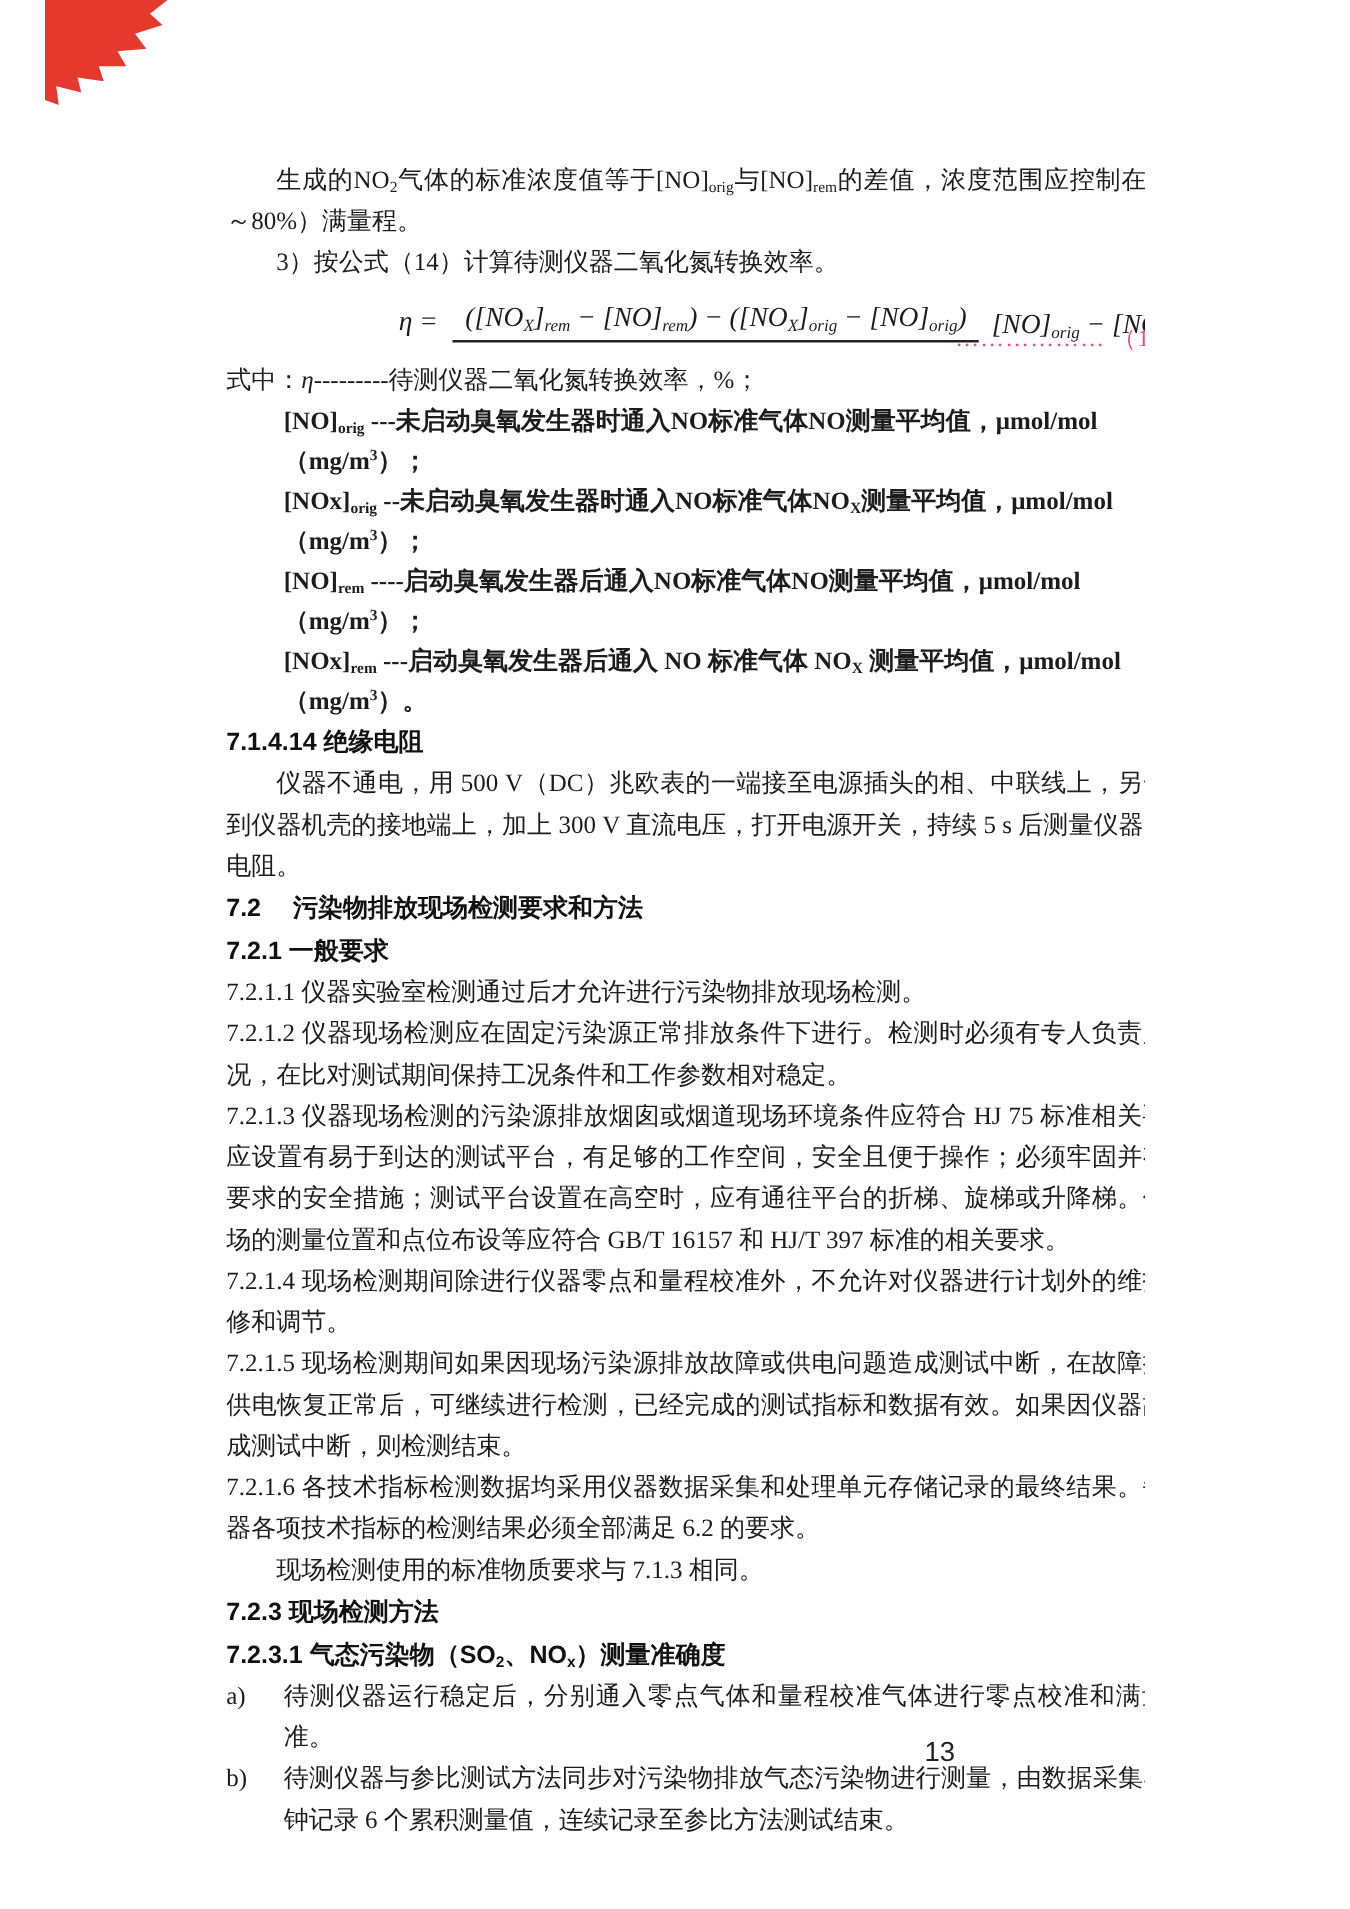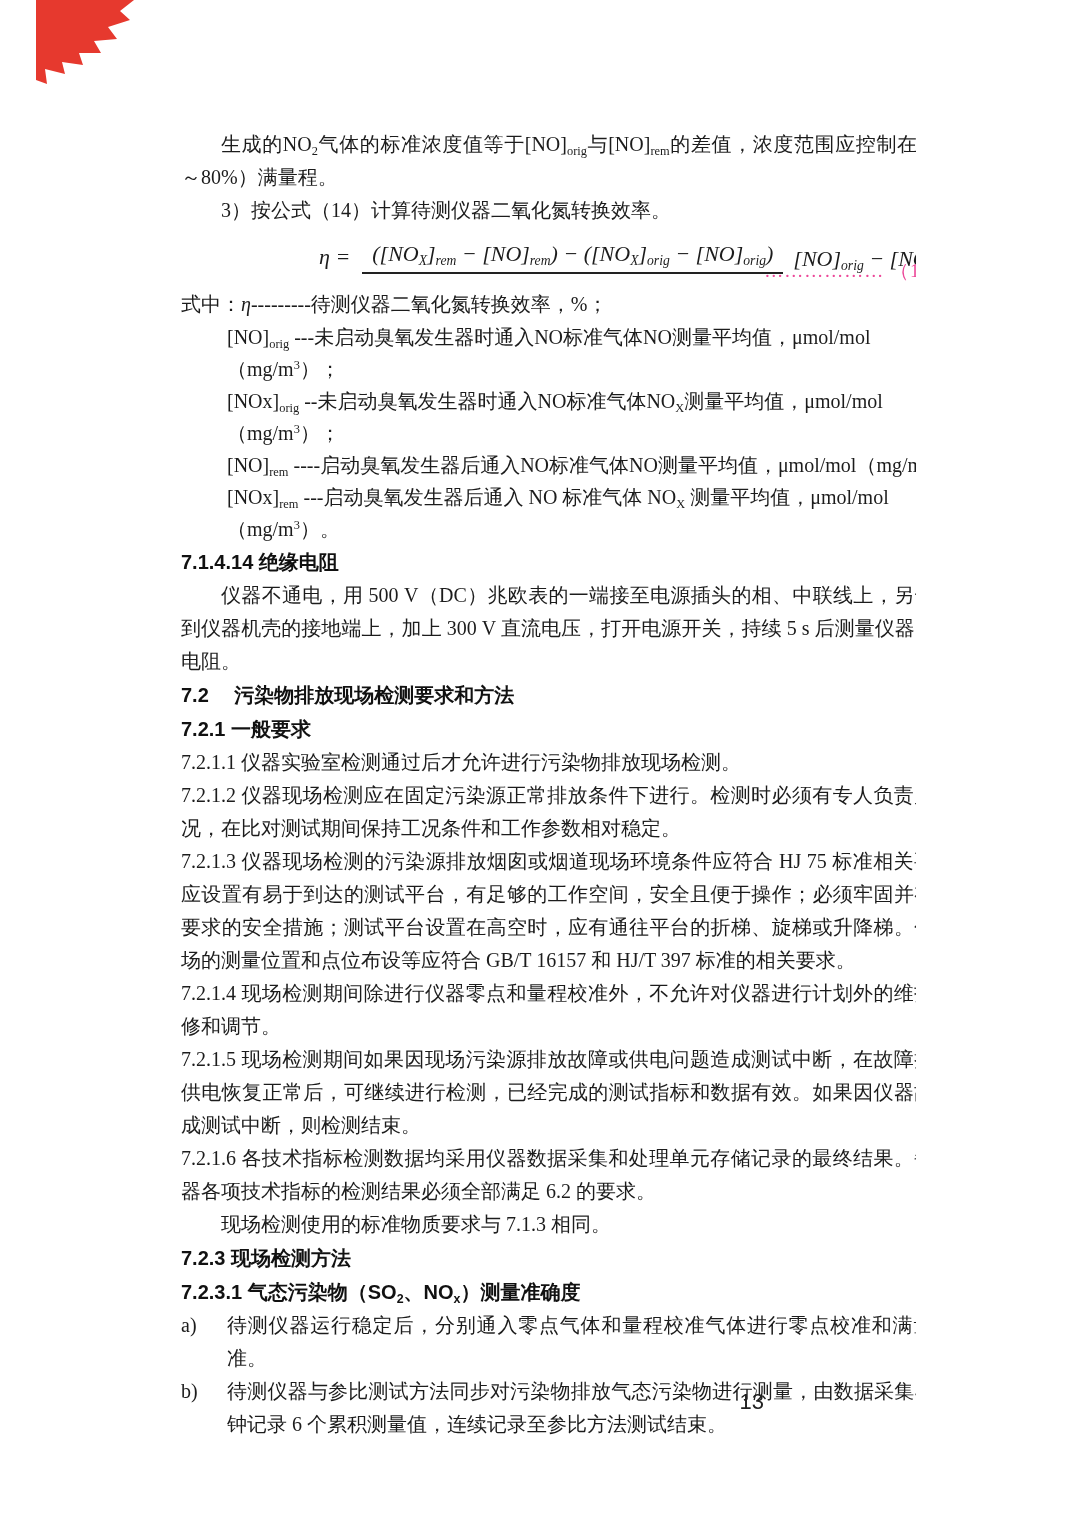--- a/index.html
+++ b/index.html
@@ -26,21 +26,21 @@
   .f-row{display:flex;align-items:center;margin-left:138px;font-size:22px;}
   .f-lhs{font-style:italic;margin-right:12px;white-space:nowrap;}
   .frac{display:inline-flex;flex-direction:row;align-items:center;font-style:italic;margin-right:10px;}
   .frac .num{padding:2px 10px 5px;border-bottom:2px solid #222;white-space:nowrap;}
   .frac .den{padding:4px 10px 0;white-space:nowrap;}
   .f-times{font-size:26px;white-space:nowrap;}
   .f-eqnum{text-align:right;padding-right:24px;font-size:19px;margin-top:-16px;letter-spacing:1px;color:#ec4899;}
   
   .where-line{text-align:left;}
   .defs{padding-left:46px;text-align:left;}
-  .defs p{line-height:32px;}
+  .defs p{line-height:32px;font-weight:bold;}
   
   .abitem{position:relative;padding-left:46px;}
   .abitem .lab{position:absolute;left:0;top:0;}
   .pagenum{
     position:absolute;right:152px;top:1389px;
     font-family:Liberation Sans, sans-serif;font-size:22px;color:#222;
   }
 </style>
 </head>
 <body>

